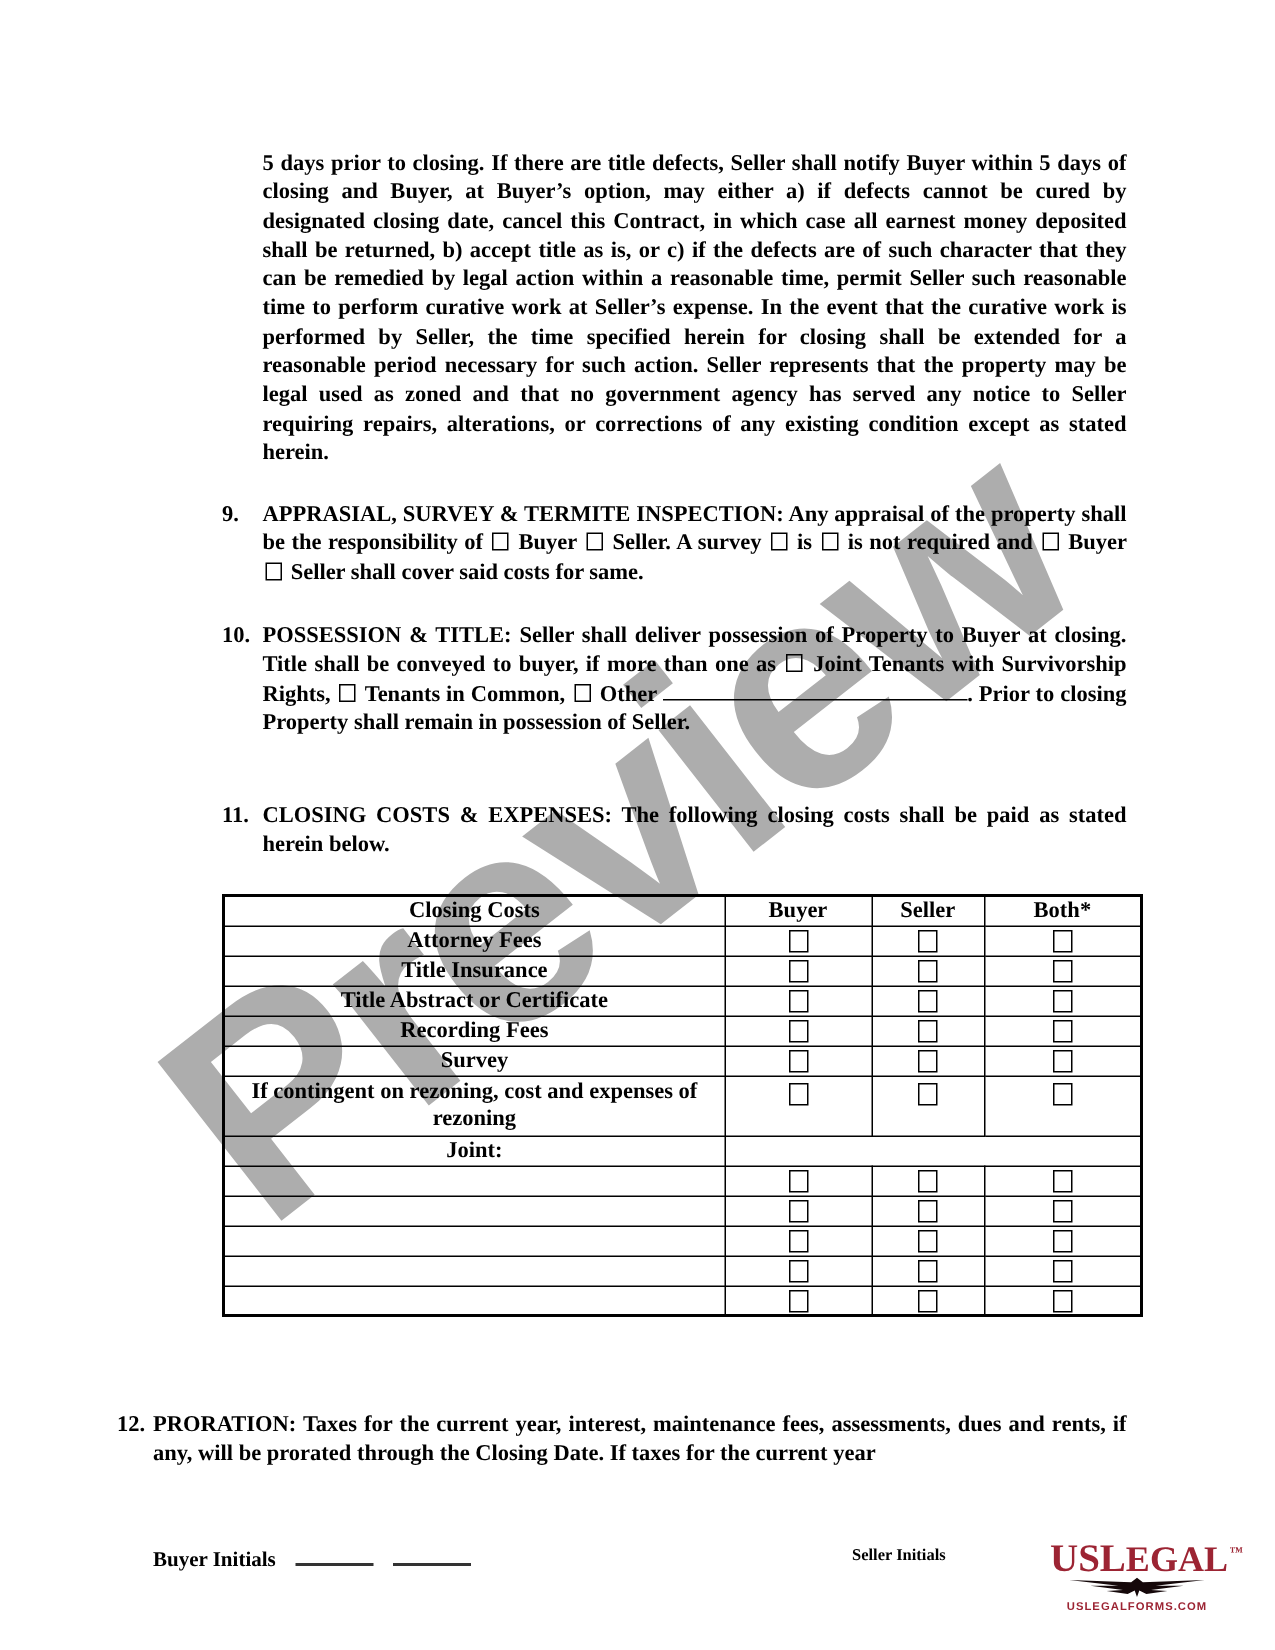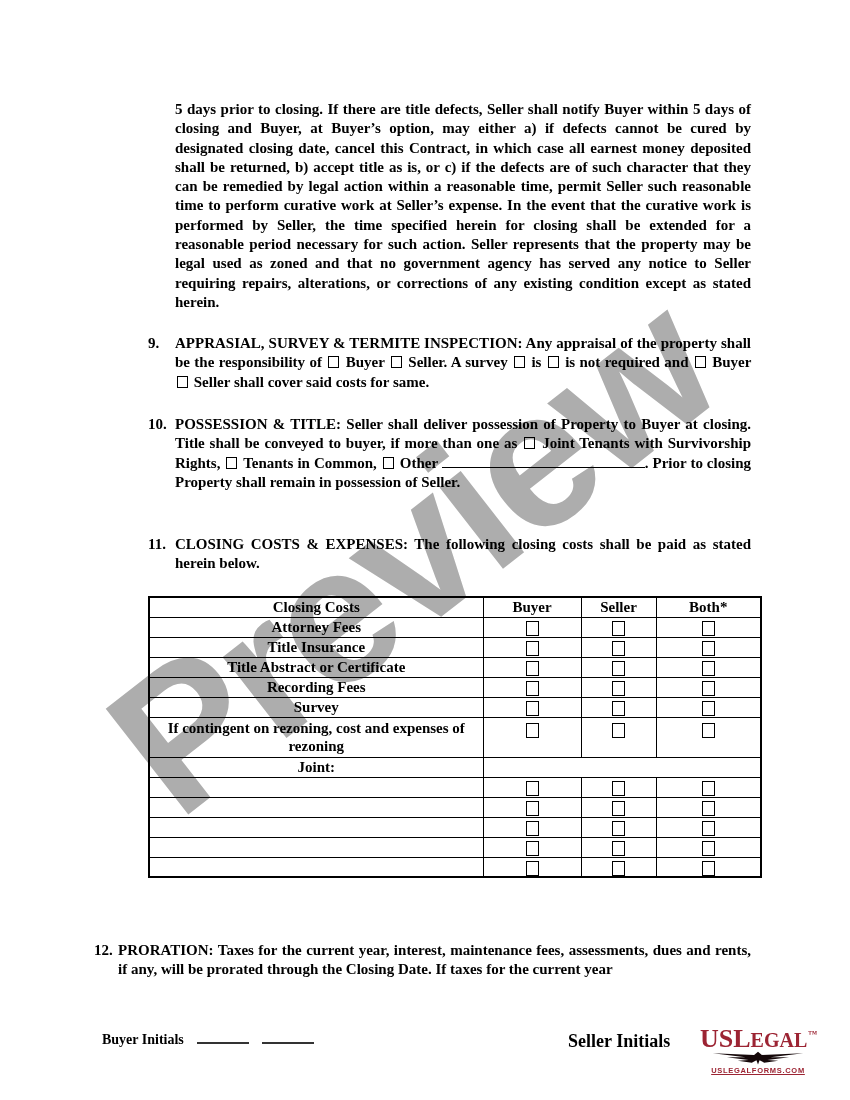--- a/index.html
+++ b/index.html
@@ -21,21 +21,21 @@
   }
 
   .layer { position:absolute; inset:0; z-index:1; }
 
   
   .block { position:absolute; font-size:15px; line-height:19.3px; }
   .jtext { text-align:justify; }
   .item  { display:flex; }
   .item .num { flex:0 0 27px; }
   .item .txt { flex:1; text-align:justify; }
-  .item12 .num { flex:0 0 24px;margin-left:16px; }
+  .item12 .num { flex:0 0 24px; }
 
   .blk-intro { left:175px; top:100px;  width:576px; }
   .blk-i9    { left:148px; top:334px;  width:603px; }
   .blk-i10   { left:148px; top:415px;  width:603px; }
   .blk-i11   { left:148px; top:535px;  width:603px; }
   .blk-i12   { left:78px;  top:941px;  width:673px; }
 
   
   .cbx {
     display:inline-block; width:11px; height:12px;
@@ -63,34 +63,34 @@
   .cbx-t {
     display:inline-block; width:13px; height:15px;
     border:1.6px solid #000; vertical-align:middle; margin-top:1px;
   }
   tr.row-rezoning td { height:40px; }
   tr.row-rezoning td.cbc { vertical-align:top; padding-top:2px; }
   tr.row-last td { height:21px; }
 
   
   .footer-left   { position:absolute; left:102px; top:1031px; font-size:14px; white-space:nowrap; }
-  .footer-seller { position:absolute; left:568px; top:1031px; font-size:18px; }
+  .footer-seller { position:absolute; left:568px; top:1031px; font-size:11px; }
   .blank-small {
     display:inline-block; width:52px; height:13px;
     border-bottom:2.2px solid #333; margin-left:13px;
   }
 
   .logo { position:absolute; left:700px; top:1023px; width:116px; text-align:center;
           color:var(--brand-red, #9C2433); }
   .logo-name { font-size:26px; line-height:23px; white-space:nowrap; }
-  .logo-name .sm { font-size:20px; }
+  .logo-name .sm { font-size:24px; }
   .logo-tm { font-size:9px; vertical-align:10px; margin-left:1px; }
   .logo-emblem { display:block; margin:-1px auto 0; }
   .logo-site { font-size:7.5px; letter-spacing:0.7px; margin-top:1px;
-               font-family:"Liberation Sans", sans-serif; font-weight:700;text-decoration:underline; }
+               font-family:"Liberation Sans", sans-serif; font-weight:700; }
 </style>
 </head>
 <body>
 
 <div class="watermark">Preview</div>
 
 <div class="layer">
 
   <div class="block blk-intro jtext">5 days prior to closing.  If there are title defects, Seller shall notify Buyer within 5 days of closing and Buyer, at Buyer’s option, may either a) if defects cannot be cured by designated closing date, cancel this Contract, in which case all earnest money deposited shall be returned, b) accept title as is, or c) if the defects are of such character that they can be remedied by legal action within a reasonable time, permit Seller such reasonable time to perform curative work at Seller’s expense.  In the event that the curative work is performed by Seller, the time specified herein for closing shall be extended for a reasonable period necessary for such action.  Seller represents that the property may be legal used as zoned and that no government agency has served any notice to Seller requiring repairs, alterations, or corrections of any existing condition except as stated herein.</div>
 

